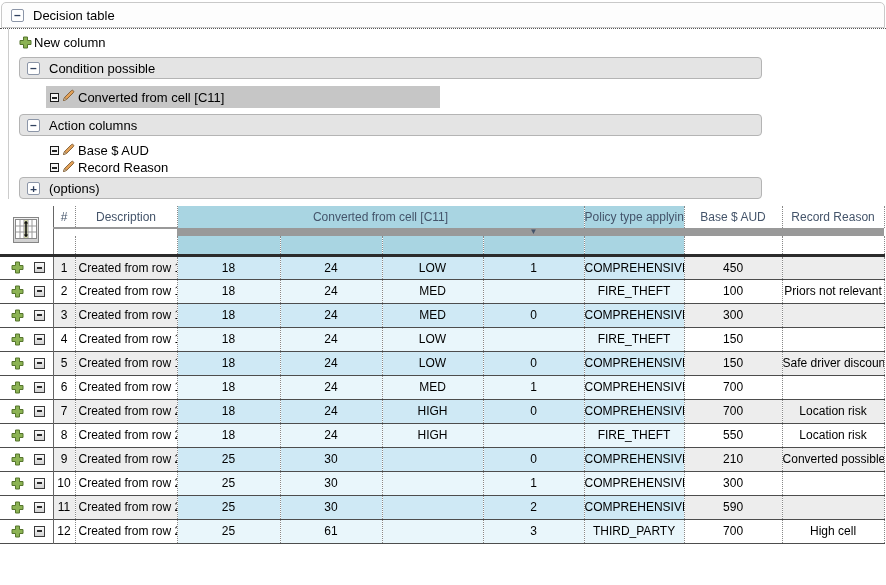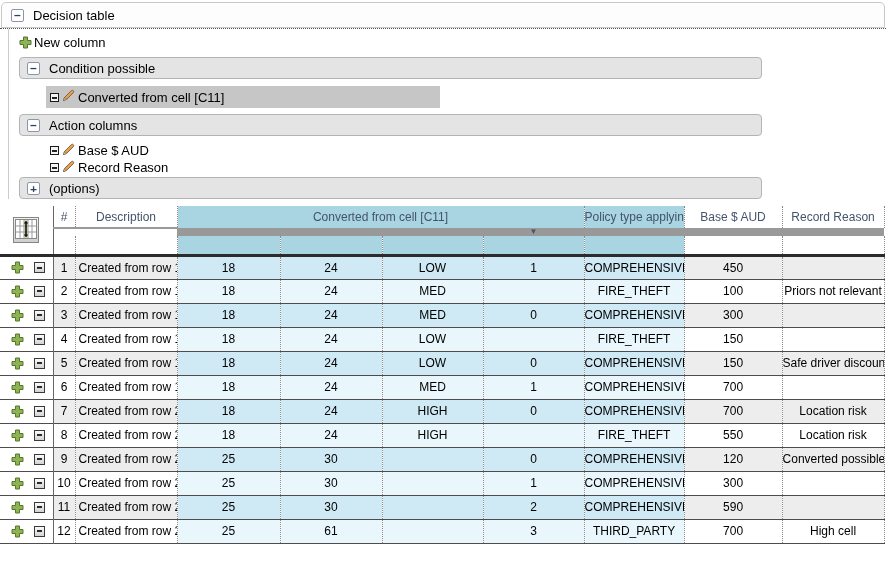--- a/index.html
+++ b/index.html
@@ -400,21 +400,21 @@
             </span>
           </span>
         </td>
         <td class="c-num plain bd">9</td>
         <td class="c-desc plain bd">Created from row 22</td>
         <td class="cond bd">25</td>
         <td class="cond bd">30</td>
         <td class="cond bd"></td>
         <td class="cond bd">0</td>
         <td class="cond bd">COMPREHENSIVE</td>
-        <td class="plain bd">120</td>
+        <td class="plain bd">210</td>
         <td class="plain bd">Converted possible</td>
       </tr>
       <tr>
         <td class="c-icons">
           <span class="cellwrap">
             <span class="addbtn">
               <svg width="13" height="13" viewBox="0 0 13 13">
                 <path d="M4.5 1h4v3.5H12v4H8.5V12h-4V8.5H1v-4h3.5z" fill="#8cb354" stroke="#55742c" stroke-width="1"></path>
               </svg>
             </span>

